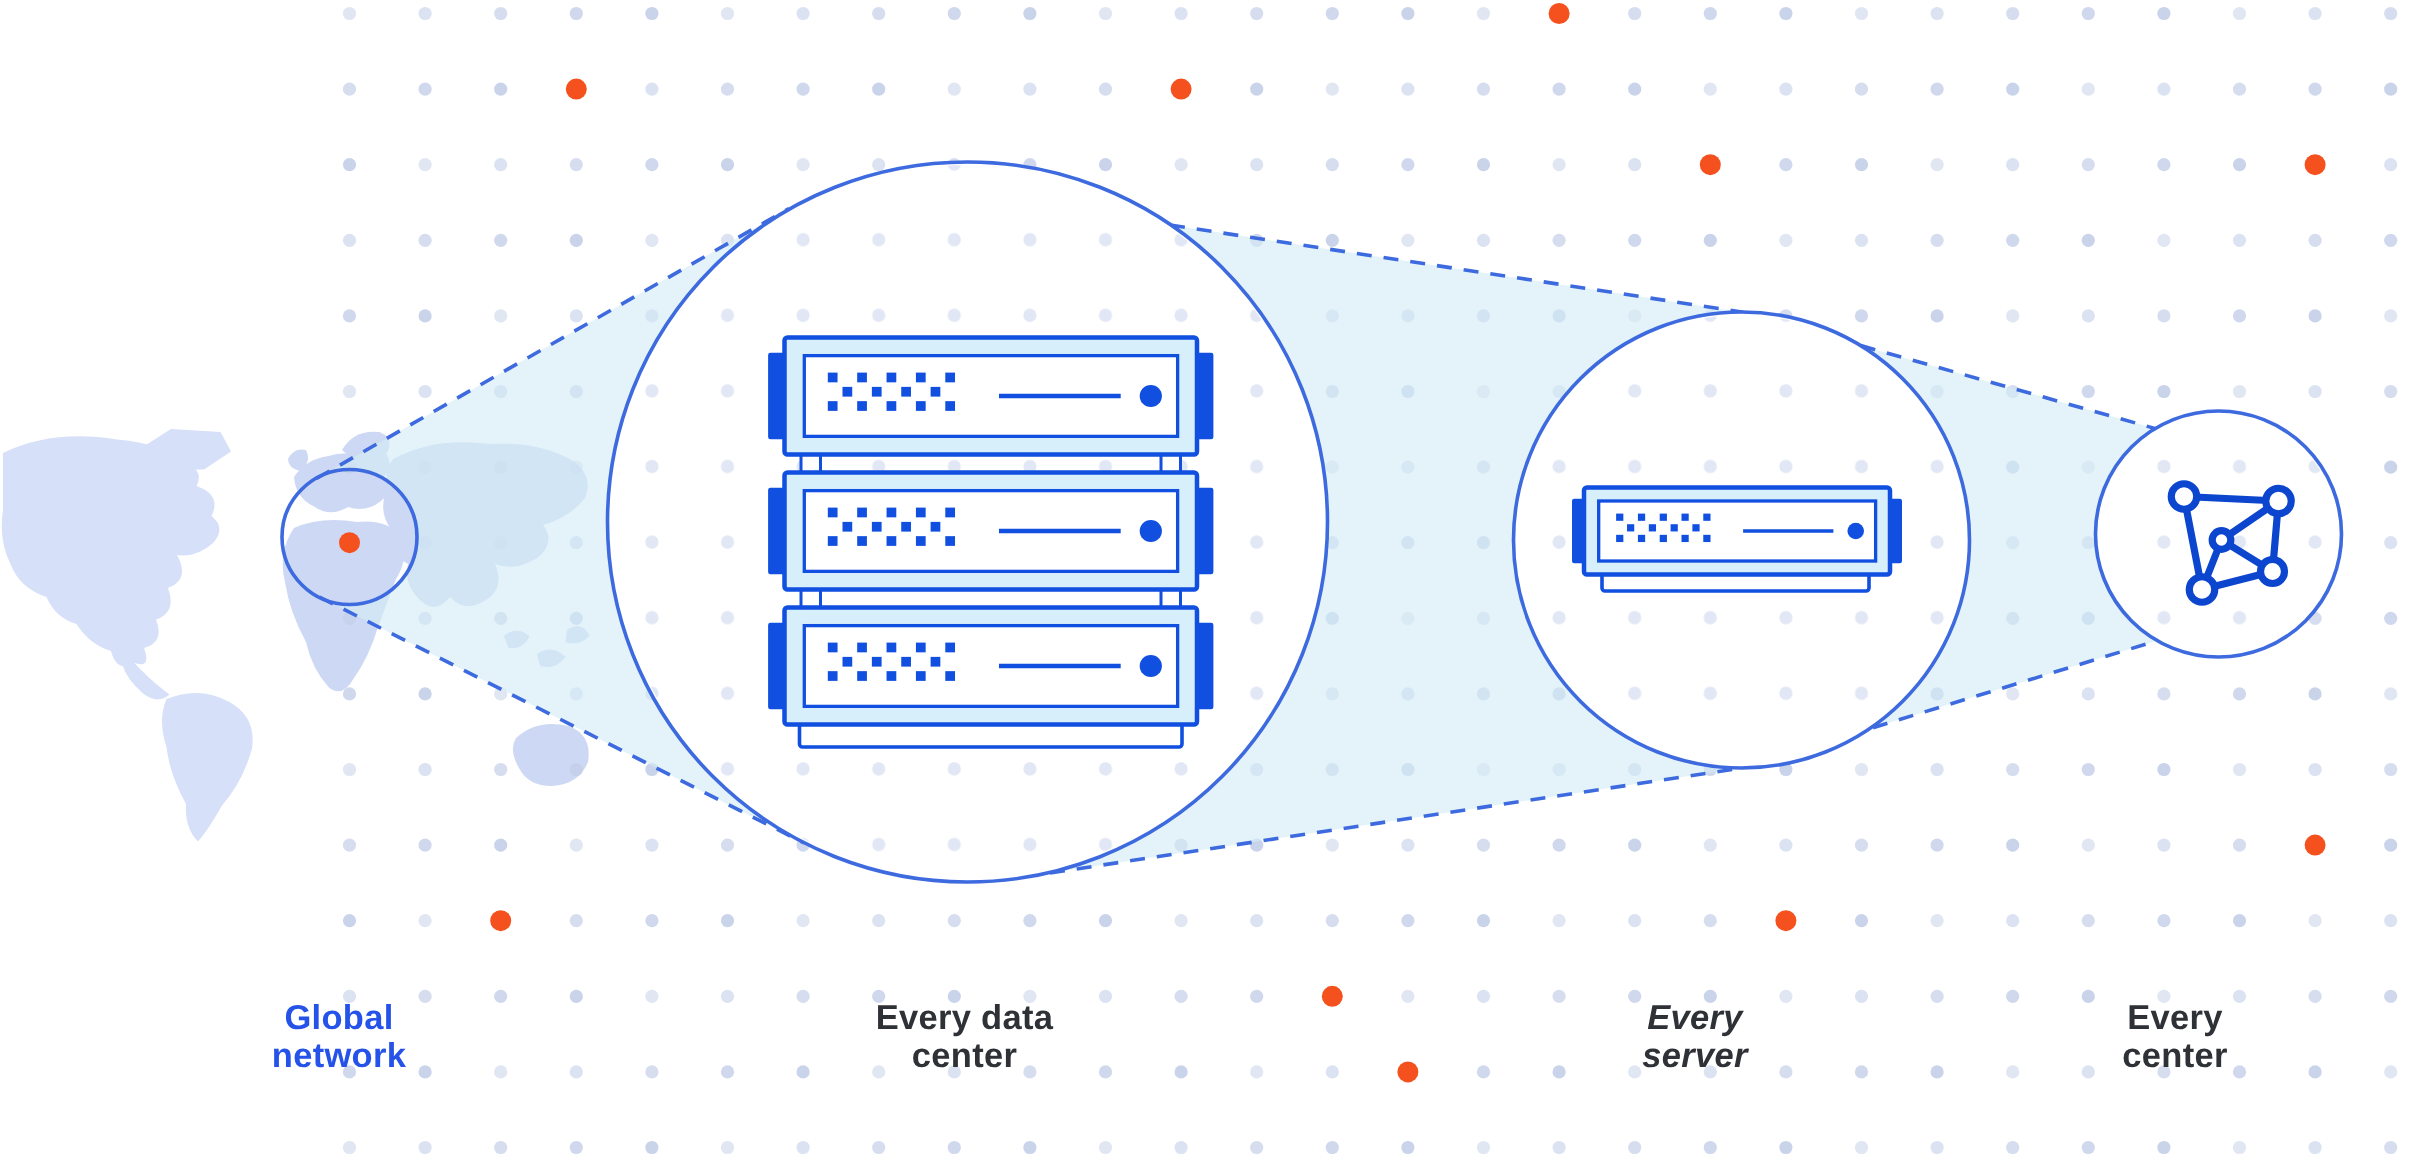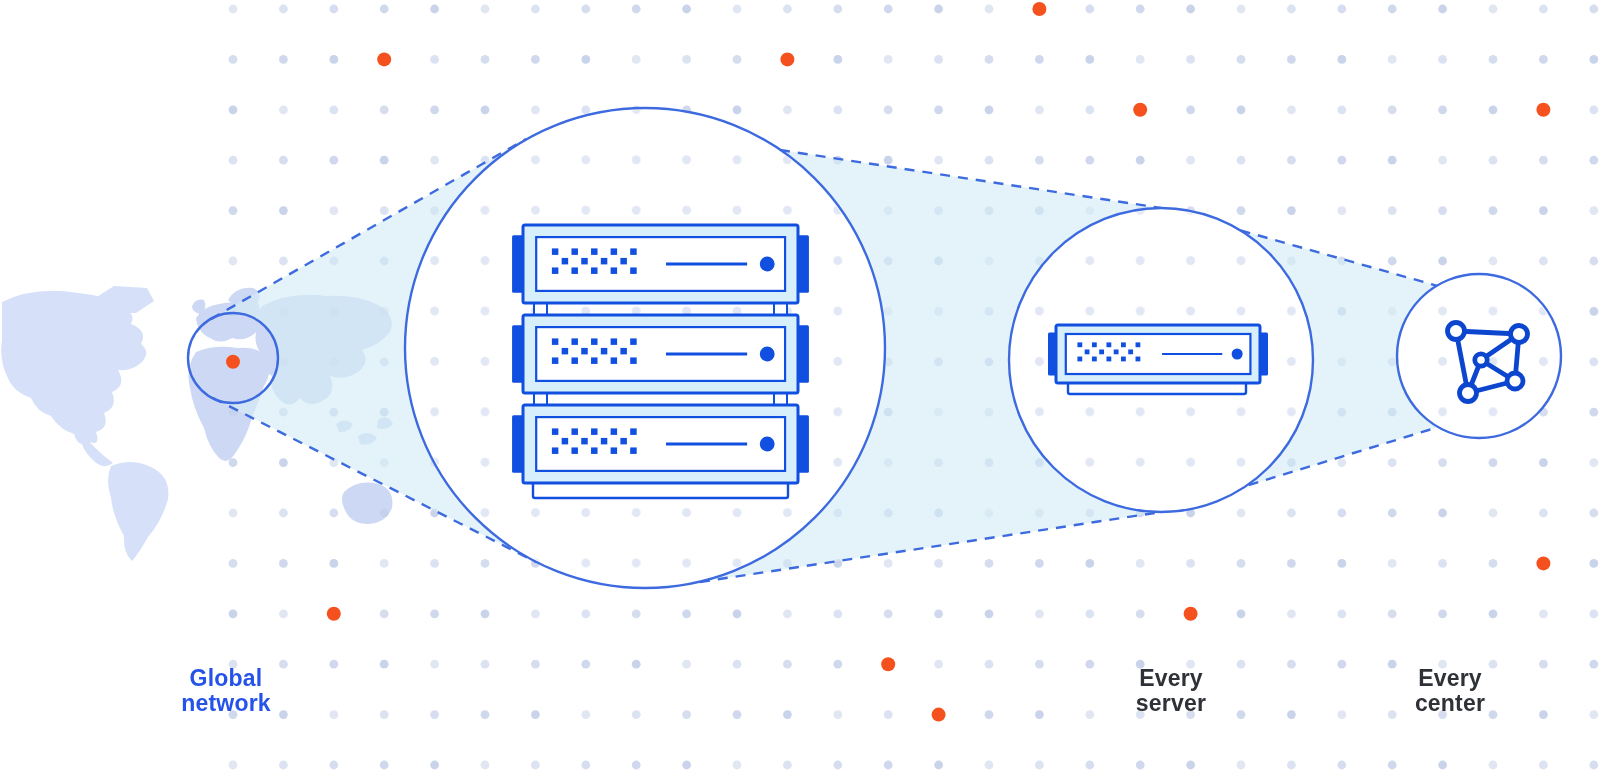--- a/index.html
+++ b/index.html
@@ -630,15 +630,16 @@
         <line x1="1481" y1="360" x2="1468" y2="393" stroke="#0c46cf" stroke-width="4.8" stroke-linecap="round"></line>
         <circle cx="1456" cy="331" r="8.5" fill="#fff" stroke="#0c46cf" stroke-width="4.8"></circle>
         <circle cx="1519" cy="334" r="8.5" fill="#fff" stroke="#0c46cf" stroke-width="4.8"></circle>
         <circle cx="1515" cy="381" r="8" fill="#fff" stroke="#0c46cf" stroke-width="4.8"></circle>
         <circle cx="1468" cy="393" r="8.5" fill="#fff" stroke="#0c46cf" stroke-width="4.8"></circle>
         <circle cx="1481" cy="360" r="6.2" fill="#fff" stroke="#0c46cf" stroke-width="4.8"></circle>
       </g>
   </svg>
 
   <div class="caption blue" style="left:166px;top:666px;width:120px;text-align:center;">Global network</div>
-  <div class="caption" style="left:1126px;top:666px;width:90px;">Every server</div>
+  <div class="caption" style="left:573px;top:666px;width:140px;">Every data center</div>
+  <div class="caption" style="left:1085px;top:666px;width:90px;font-style:italic;">Every server</div>
   <div class="caption" style="left:1400px;top:666px;width:100px;">Every center</div>
 </div>
 
 </body></html>

